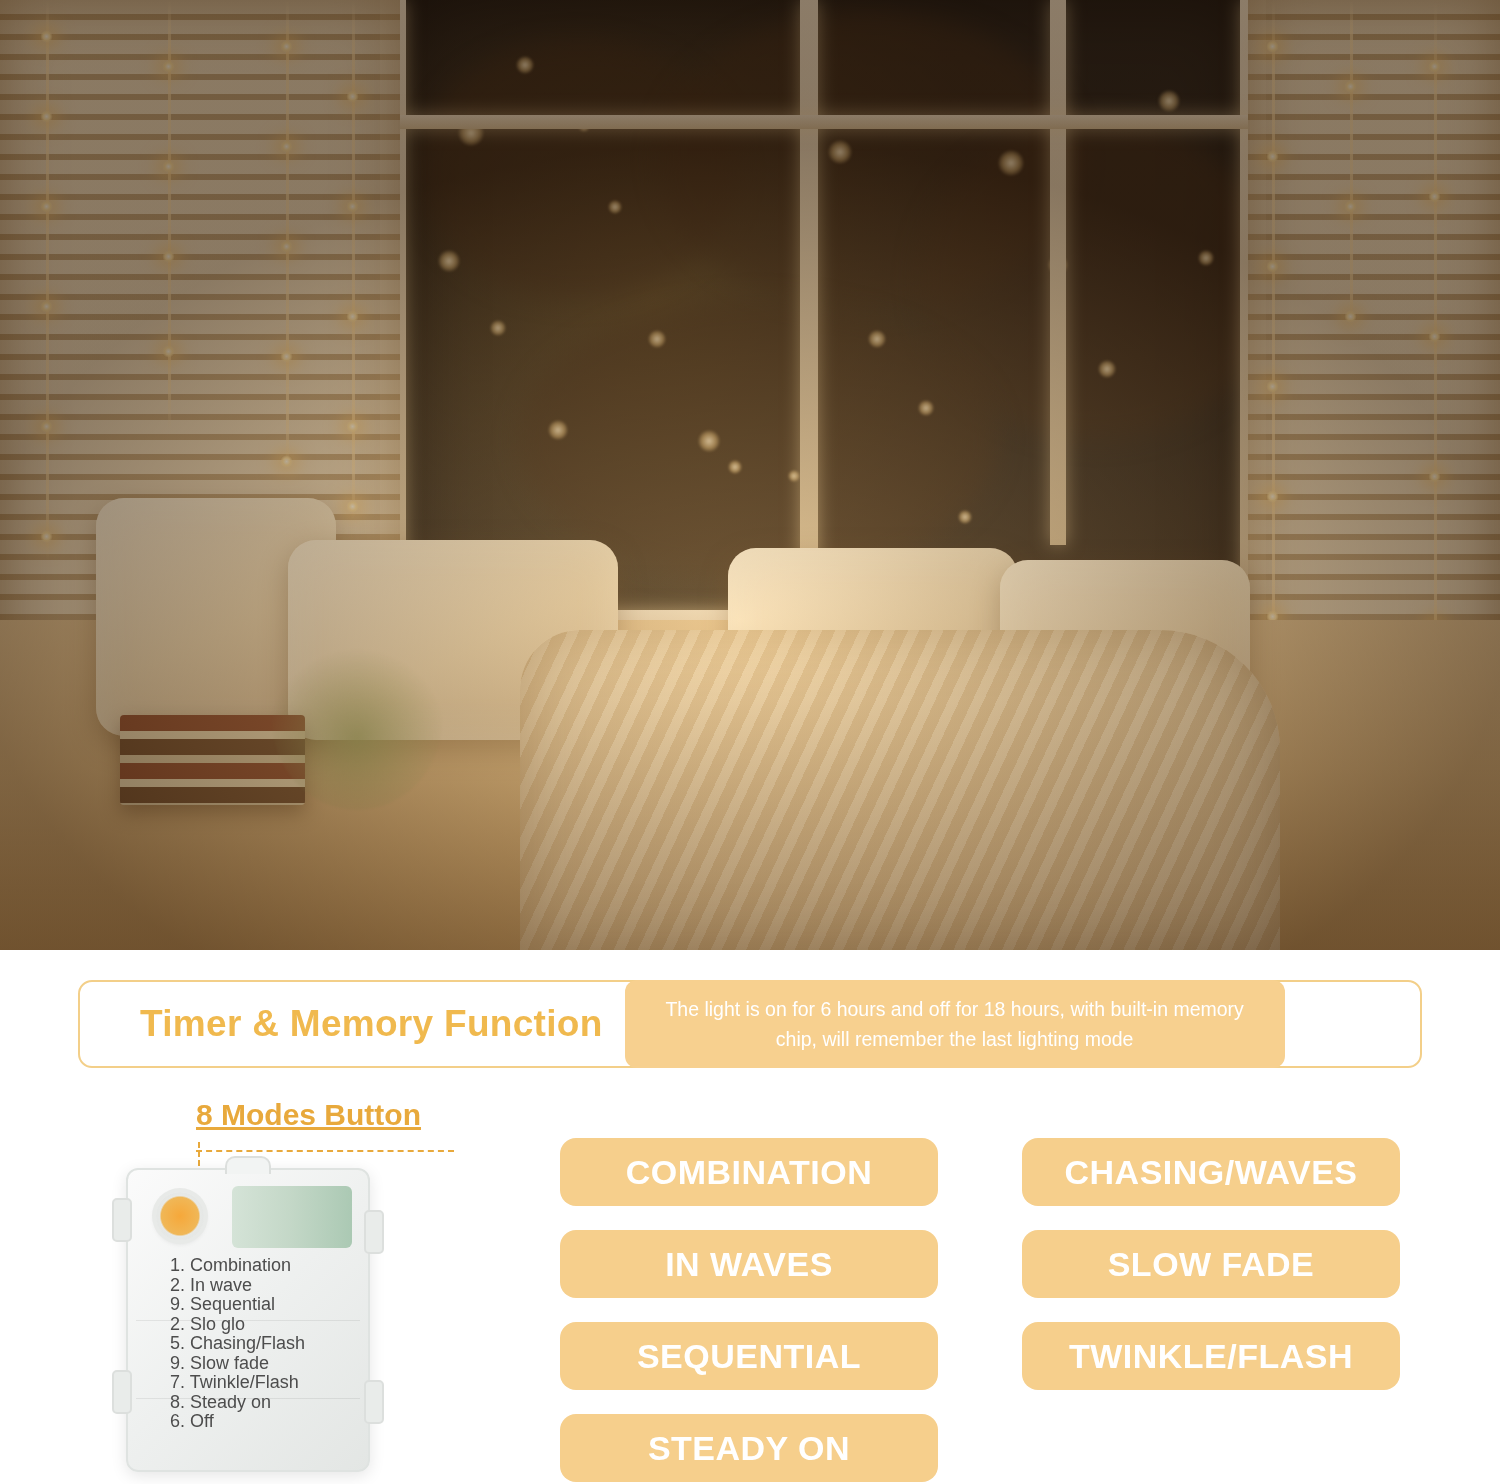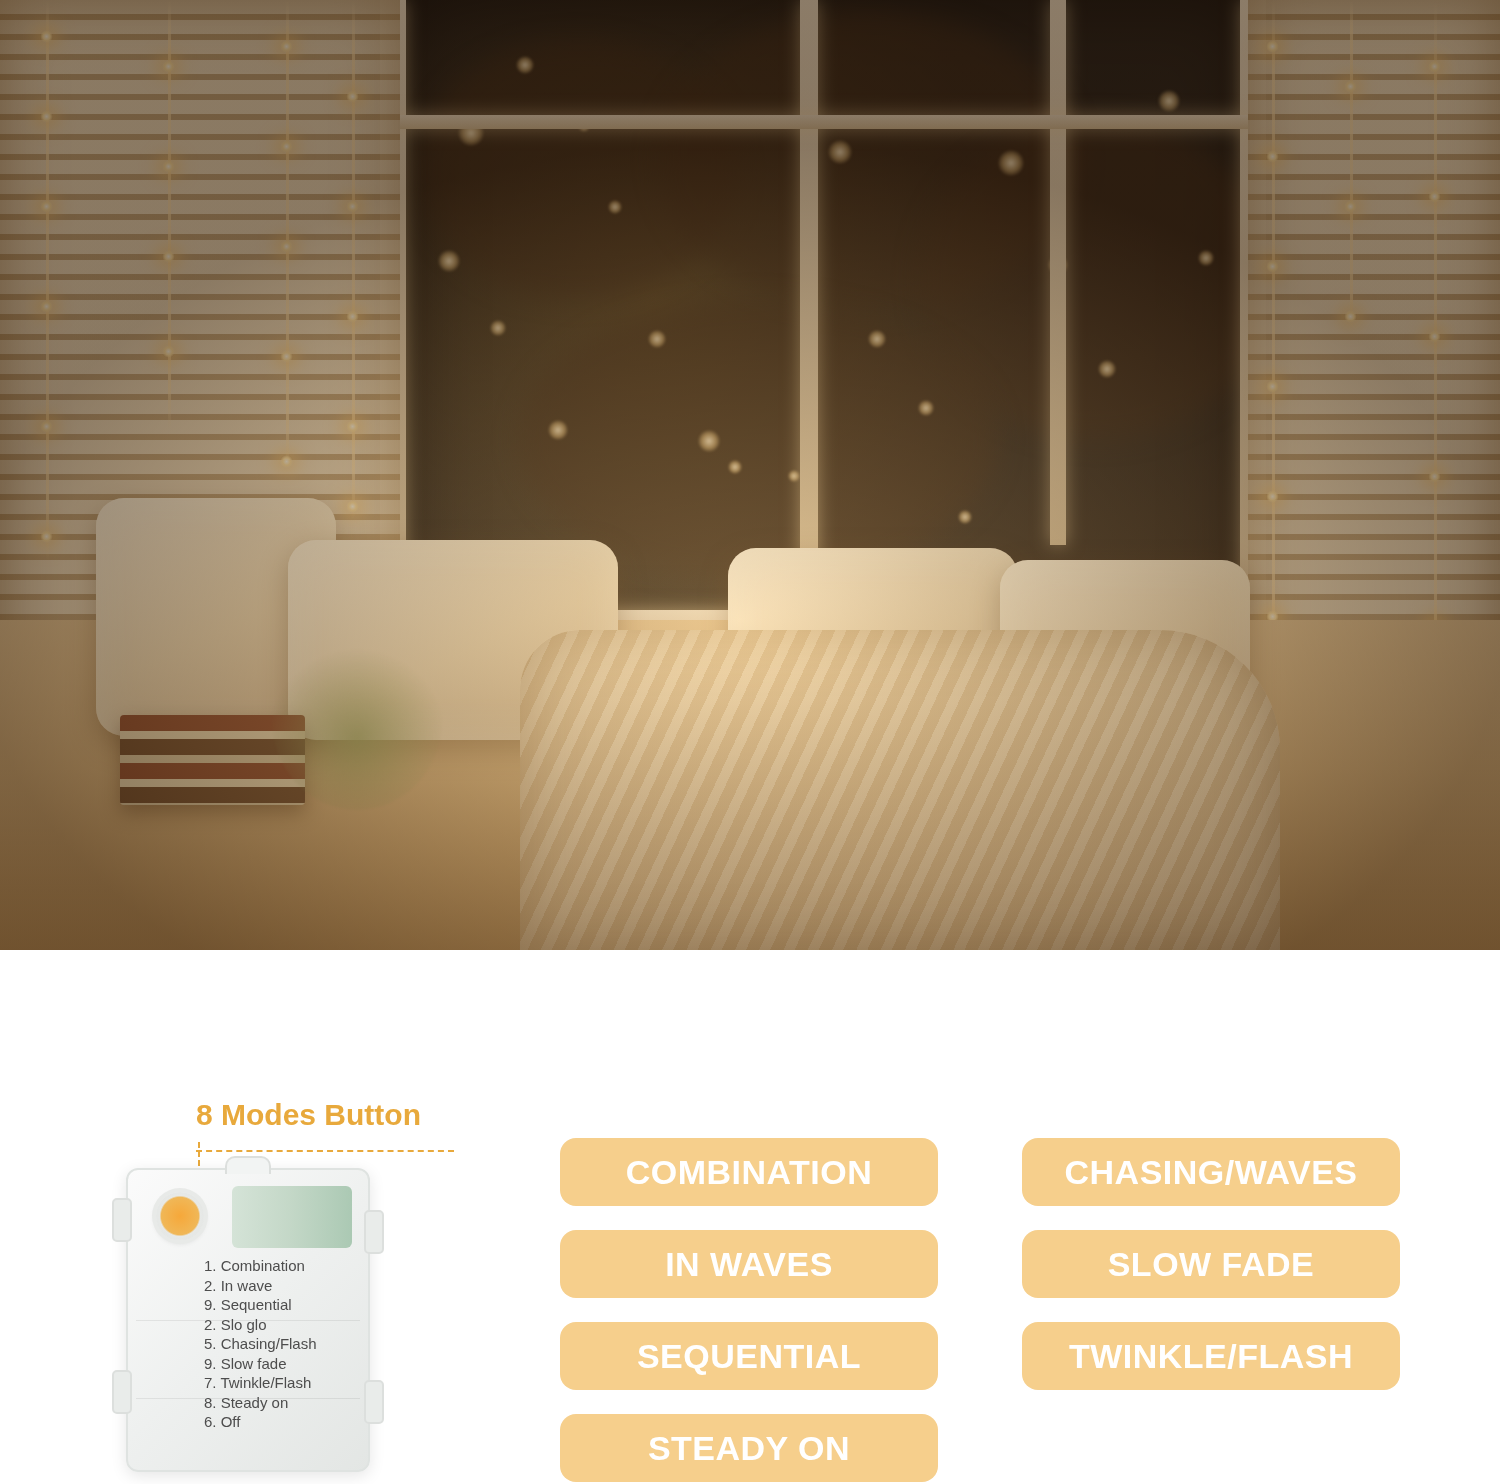--- a/index.html
+++ b/index.html
@@ -174,20 +174,21 @@
     font-weight: 500;
   }
 
   .modes-label {
     position: absolute;
     left: 196px;
     top: 148px;
     color: #e8a93c;
     font-size: 30px;
     font-weight: bold;
+    text-decoration: underline;
   }
   .dash {
     position: absolute;
     border: 0;
     border-top: 2px dashed #e8a93c;
   }
   .dash-v {
     position: absolute;
     border: 0;
     border-left: 2px dashed #e8a93c;
@@ -235,24 +236,23 @@
     right: 16px; top: 16px;
     width: 120px; height: 62px;
     background: linear-gradient(90deg, #cfe0d2, #bcd3c0 48%, #9fc2a9);
     border-radius: 6px;
     opacity: 0.85;
   }
   .batt .list {
     position: absolute;
     left: 42px;
     top: 86px;
-    font-size: 15px;
+    font-size: 18px;
     line-height: 19.5px;
     color: #4d4d4d;
-    margin-left: 34px;
   }
   .batt .seam {
     position: absolute;
     left: 8px; right: 8px;
     height: 1px;
     background: rgba(0,0,0,0.07);
   }
 
   
   .chips {
@@ -374,20 +374,24 @@
   <div class="pillow" style="left:728px; top:548px; width:290px; height:190px;"></div>
   <div class="pillow" style="left:1000px;top:560px; width:250px; height:170px;"></div>
   <div class="blanket"></div>
   <div class="bookstack-small"></div>
   <div class="plant"></div>
   <div class="shade"></div>
 </div>
 
 <div class="panel">
 
+  <div class="header-row">
+    <div class="header-title">Timer &amp; Memory Function</div>
+    <div class="header-note">The light is on for 6 hours and off for 18 hours,  with built-in memory chip, will remember the last lighting mode</div>
+  </div>
 
   <div class="modes-label">8 Modes Button</div>
 
   <hr class="dash" style="left:196px; top:192px; width:258px;">
   <div class="dash-v" style="left:198px; top:192px; height:42px;"></div>
 
   <div class="batt">
     <div class="latch"></div>
     <div class="tab" style="left:-16px; top:28px;"></div>
     <div class="tab" style="left:-16px; top:200px;"></div>

